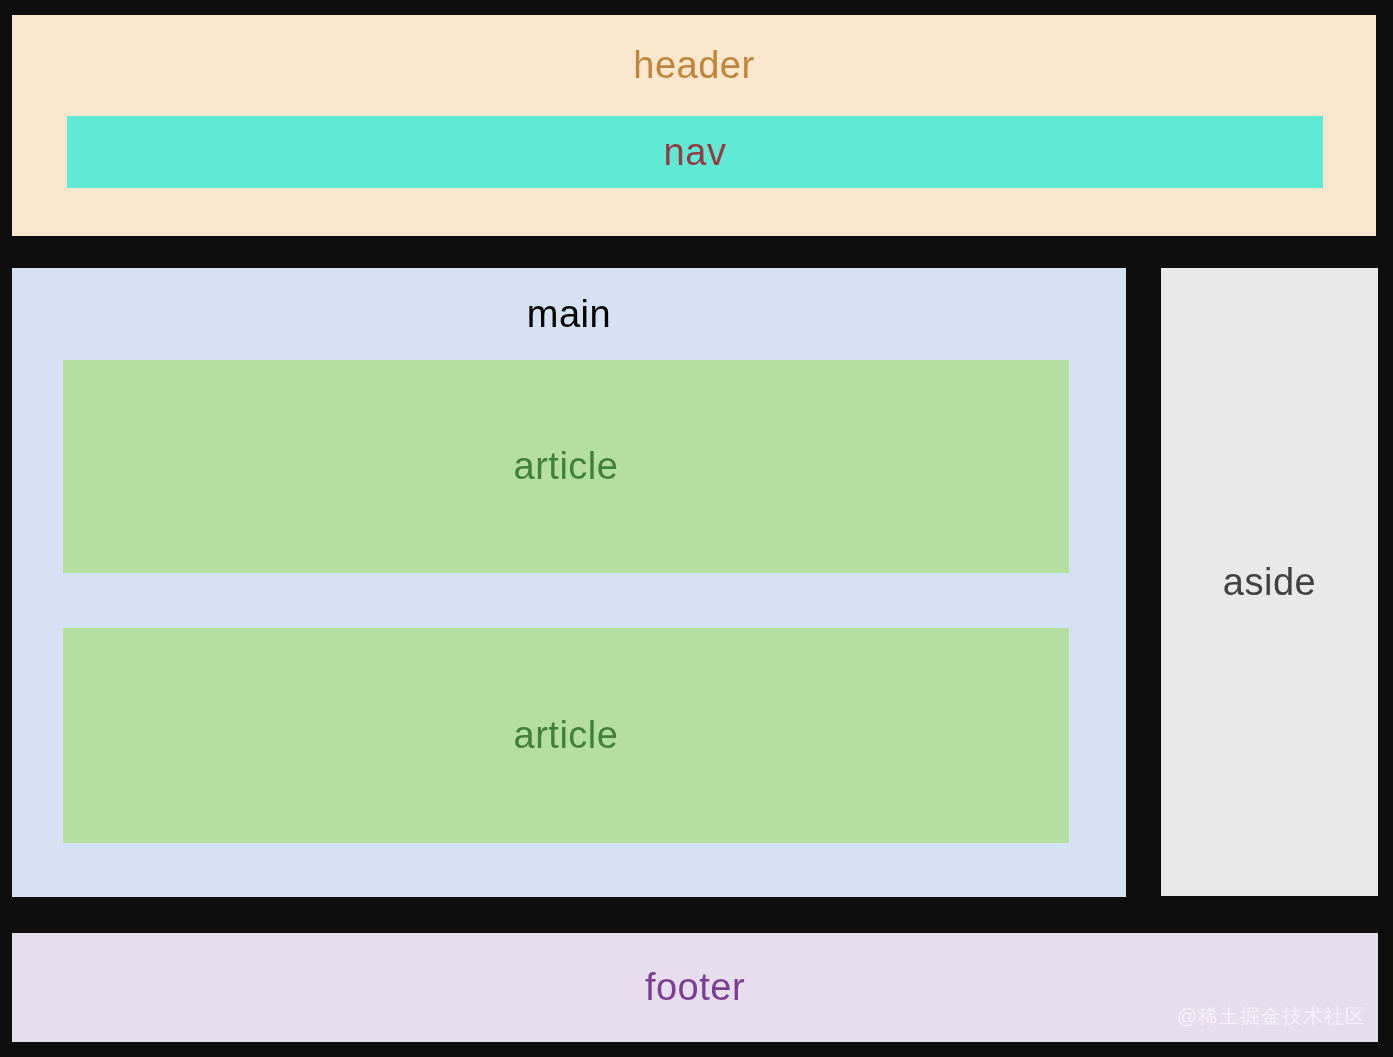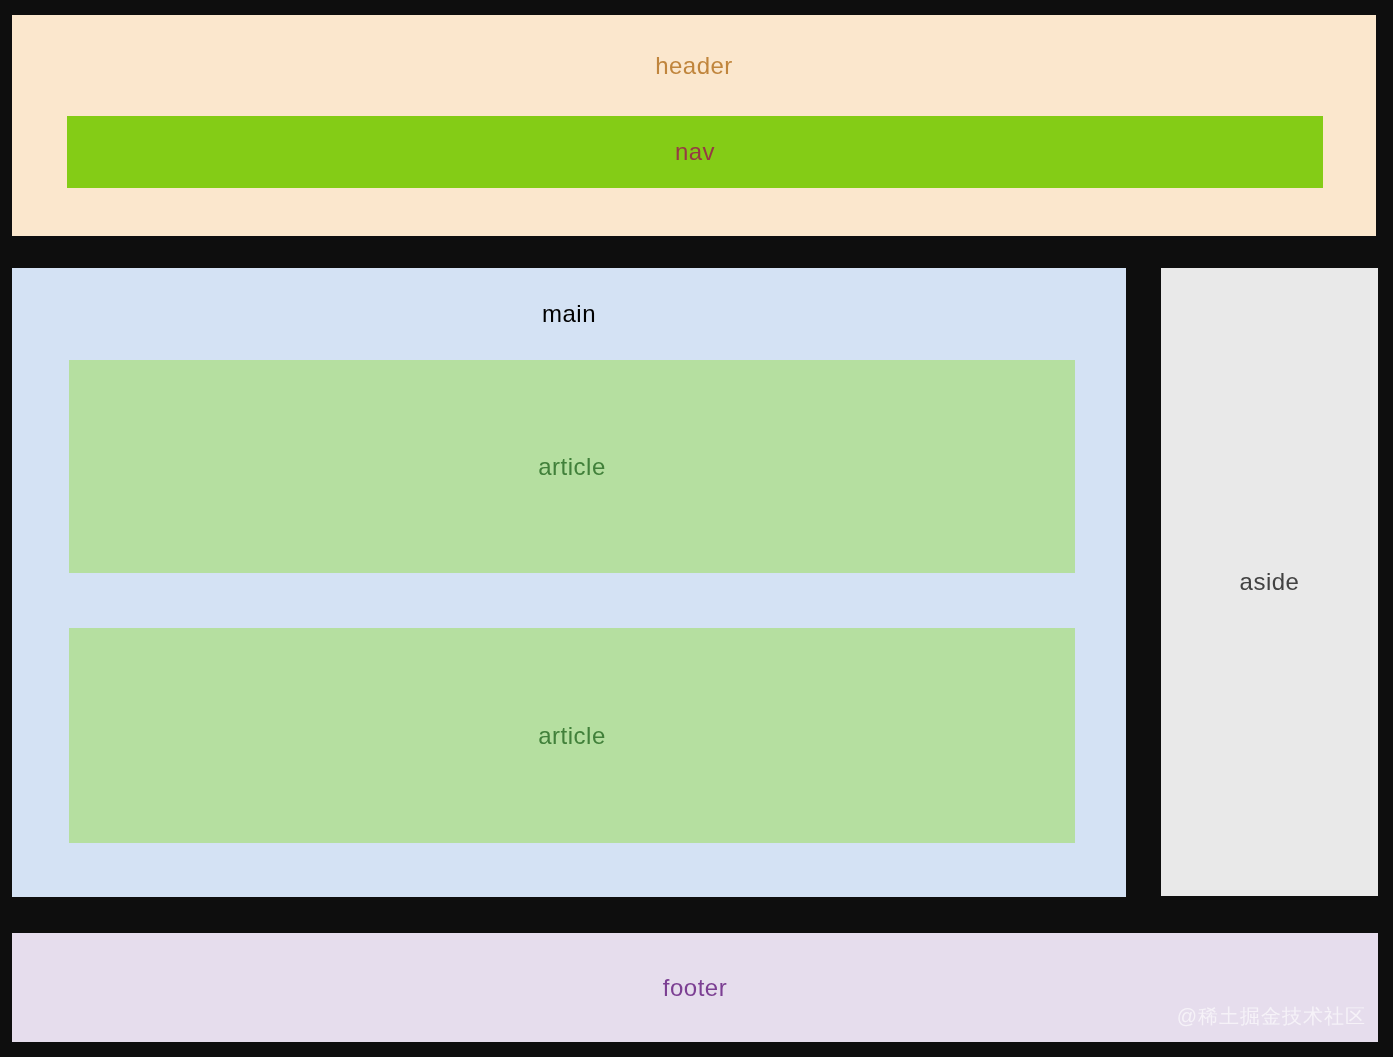--- a/index.html
+++ b/index.html
@@ -13,21 +13,21 @@
     width: 1393px;
     height: 1057px;
     background: #0e0e0e;
     overflow: hidden;
   }
   .box {
     position: absolute;
     box-sizing: border-box;
   }
   .label {
-    font-size: 24px;
+    font-size: 38px;
     font-weight: 400;
     letter-spacing: 0.5px;
     white-space: nowrap;
   }
   .center-flex {
     display: flex;
     align-items: center;
     justify-content: center;
   }
 
@@ -40,39 +40,39 @@
   .header-label {
     position: absolute;
     left: 0; top: 0; right: 0;
     height: 101px;
     color: #c0853c;
   }
   .box-nav {
     position: absolute;
     left: 55px; top: 101px;
     width: 1256px; height: 72px;
-    background: #84cc16;
+    background: #5eead4;
     color: #963a44;
   }
 
   
   .box-main {
     left: 12px; top: 268px;
     width: 1114px; height: 629px;
     background: #d4e2f4;
   }
   .main-label {
     position: absolute;
     left: 0; top: 0; right: 0;
     height: 92px;
     color: #000000;
   }
   .box-article {
     position: absolute;
-    left: 57px;
+    left: 51px;
     width: 1006px;
     background: #b5dfa0;
     color: #41803a;
   }
   .box-article.first  { top: 92px;  height: 213px; }
   .box-article.second { top: 360px; height: 215px; }
 
   
   .box-aside {
     left: 1161px; top: 268px;

